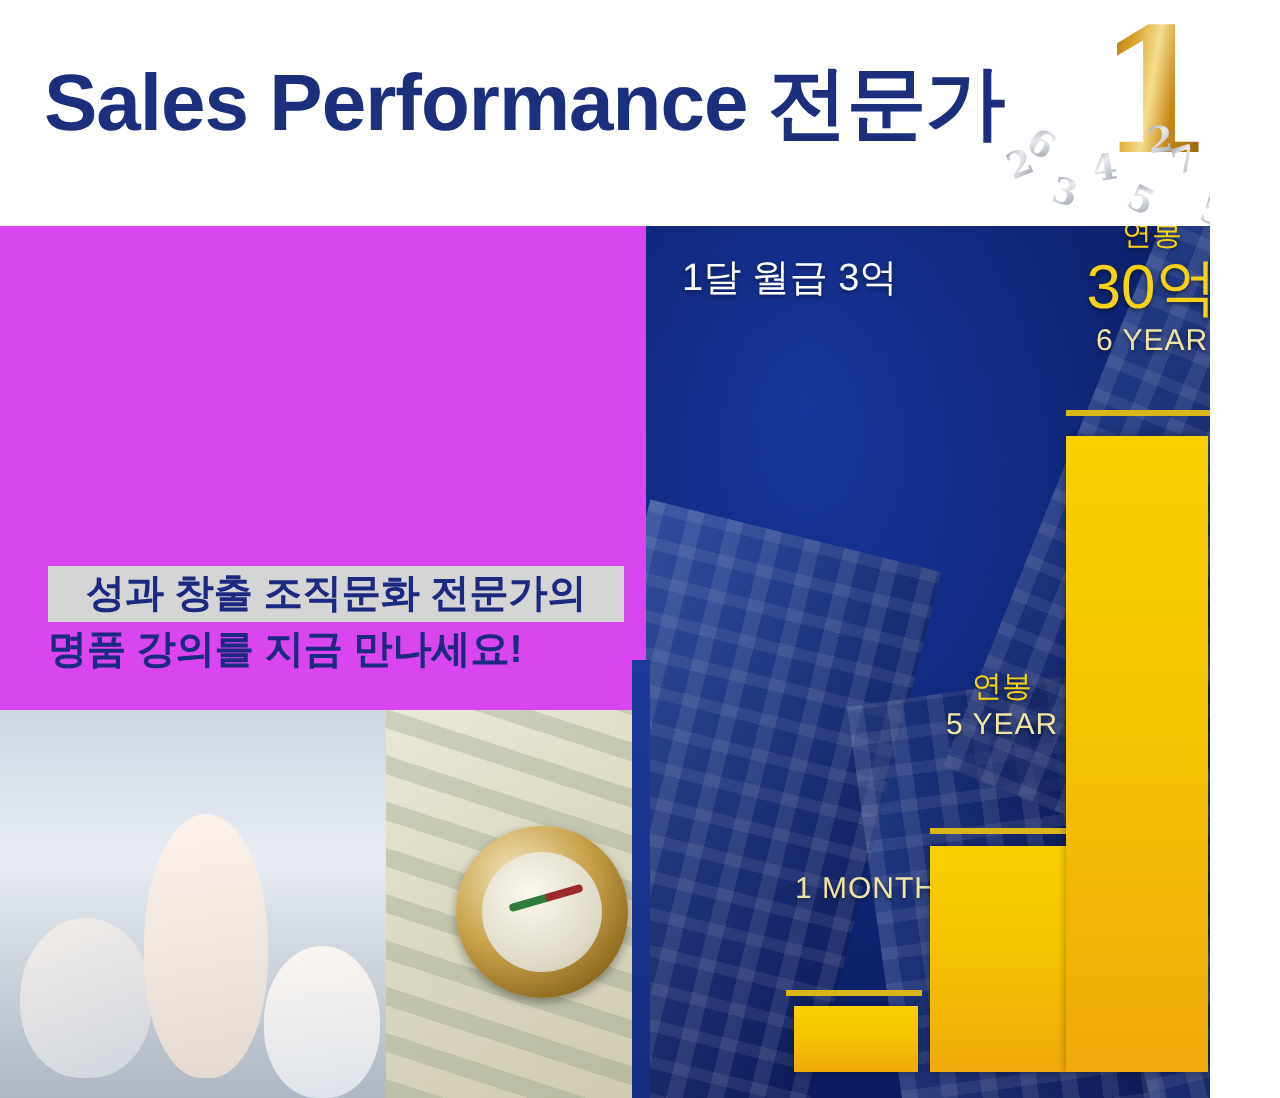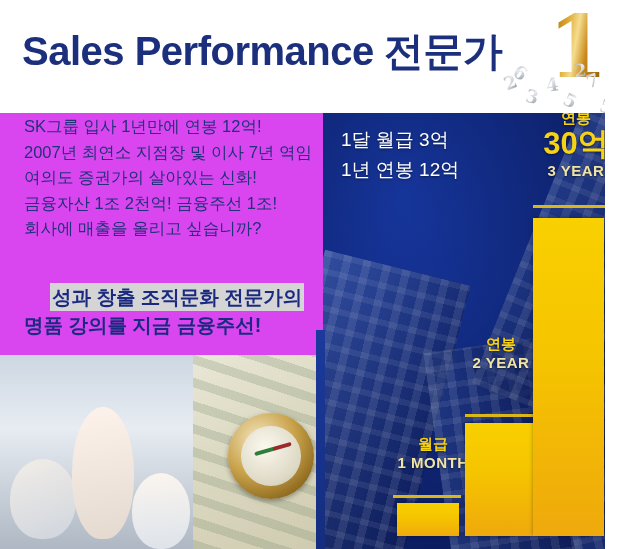--- a/index.html
+++ b/index.html
@@ -60,21 +60,21 @@
     color:#23307a;white-space:nowrap;
   }
   #cta{
     position:absolute;left:24px;top:283px;width:300px;
   }
   .cta-line{
     font-size:19.5px;line-height:28px;font-weight:bold;
     color:#1b2a80;white-space:nowrap;
   }
   .cta-line.hl{
-    background:#d5d5d5;display:inline-block;padding:0 2px;margin-left:26px;
+    background:#d5d5d5;display:inline-block;padding:0 19px;
   }
 
   
   #panel{
     position:absolute;left:323px;top:113px;width:317px;height:436px;
     overflow:hidden;
     background:
       linear-gradient(160deg, rgba(10,26,90,.55) 0%, rgba(10,26,90,0) 45%),
       linear-gradient(#16359a,#16359a);
   }
@@ -118,21 +118,21 @@
   }
 
   
   .bar{
     position:absolute;
     background:linear-gradient(180deg,#f9d000 0%,#f5c400 45%,#efa90c 100%);
     box-shadow:0 0 4px rgba(0,0,0,.35);
   }
   .bar-label{
     position:absolute;text-align:center;white-space:nowrap;
-    color:#f6d215;font-weight:bold;
+    color:#f6d215;font-weight:normal;
     text-shadow:0 1px 2px rgba(0,0,0,.5);
   }
   .bar-label .cap{display:block;font-size:15px;line-height:18px;}
   .bar-label .amt{display:block;font-size:31px;line-height:34px;}
   .bar-label .per{display:block;font-size:15px;line-height:19px;letter-spacing:.5px;color:#efe3a8;}
   .bar-rule{position:absolute;height:3px;background:#d9b61a;}
   
   #photos{
     position:absolute;left:0;top:355px;width:323px;height:194px;overflow:hidden;
     background:#ffffff;
@@ -188,68 +188,59 @@
       <span class="silver-digit" style="left:64px;top:86px;transform:rotate(26deg);">5</span>
       <span class="silver-digit" style="left:86px;top:66px;transform:rotate(-17deg);">7</span>
       <span class="silver-digit" style="left:106px;top:80px;transform:rotate(8deg);">8</span>
       <span class="silver-digit" style="left:120px;top:62px;transform:rotate(-28deg);">9</span>
       <span class="silver-digit" style="left:14px;top:58px;transform:rotate(34deg);">6</span>
       <span class="silver-digit" style="left:74px;top:56px;transform:rotate(-6deg);">2</span>
       <span class="silver-digit" style="left:100px;top:92px;transform:rotate(18deg);">5</span>
     </div>
   </div>
 
-  <div id="copy">
-    <div class="copy-line">SK그룹 입사 1년만에 연봉 12억!</div>
-    <div class="copy-line">2007년 최연소 지점장 및 이사 7년 역임</div>
-    <div class="copy-line">여의도 증권가의 살아있는 신화!</div>
-    <div class="copy-line">금융자산 1조 2천억! 금융주선 1조!</div>
-    <div class="copy-line">회사에 매출을 올리고 싶습니까?</div>
-  </div>
 
   <div id="cta">
     <div><span class="cta-line hl">성과 창출 조직문화 전문가의</span></div>
-    <div class="cta-line">명품 강의를 지금 금융주선!</div>
+    <div class="cta-line">명품 강의를 지금 만나세요!</div>
   </div>
 
   <div id="panel">
     <div id="vig"></div>
     <div class="bldg l">
         <span class="win"></span>
       </div>
     <div class="bldg c">
         <span class="win"></span>
       </div>
     <div class="bldg r">
         <span class="win"></span>
       </div>
     <div class="bldg rr">
         <span class="win"></span>
       </div>
 
     <div id="panel-list">
       <div class="pl">1달 월급 3억</div>
-      <div class="pl">1년 연봉 12억</div>
     </div>
 
     <div class="bar-label" style="left:198px;top:-4px;width:110px;">
       <span class="cap">연봉</span>
       <span class="amt">30억</span>
-      <span class="per">3 YEAR</span>
+      <span class="per">6 YEAR</span>
     </div>
     <div class="bar-rule" style="left:210px;top:92px;width:82px;"></div>
 
     <div class="bar-label" style="left:126px;top:222px;width:104px;">
       <span class="cap">연봉</span>
-      <span class="per">2 YEAR</span>
+      <span class="per">5 YEAR</span>
     </div>
     <div class="bar-rule" style="left:142px;top:301px;width:72px;"></div>
 
     <div class="bar-label" style="left:58px;top:322px;width:104px;">
-      <span class="cap">월급</span>
       <span class="per">1 MONTH</span>
     </div>
     <div class="bar-rule" style="left:70px;top:382px;width:68px;"></div>
 
     <div class="bar" style="left:74px;top:390px;width:62px;height:33px;"></div>
     <div class="bar" style="left:142px;top:310px;width:68px;height:113px;"></div>
     <div class="bar" style="left:210px;top:105px;width:71px;height:318px;"></div>
   </div>
 
   <div id="photos">

